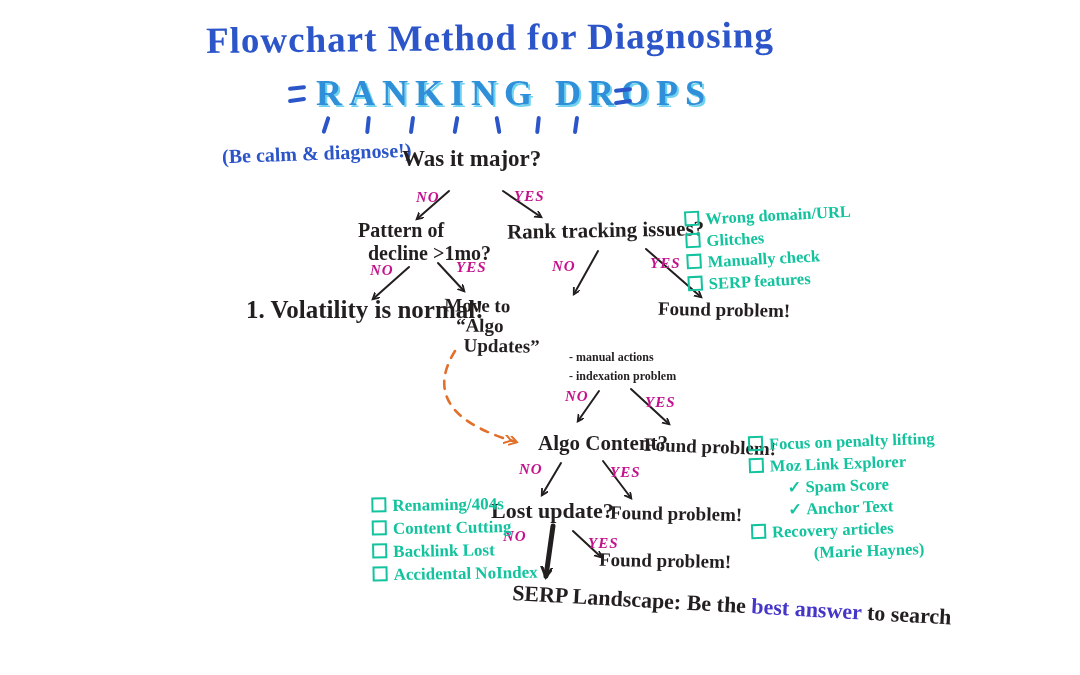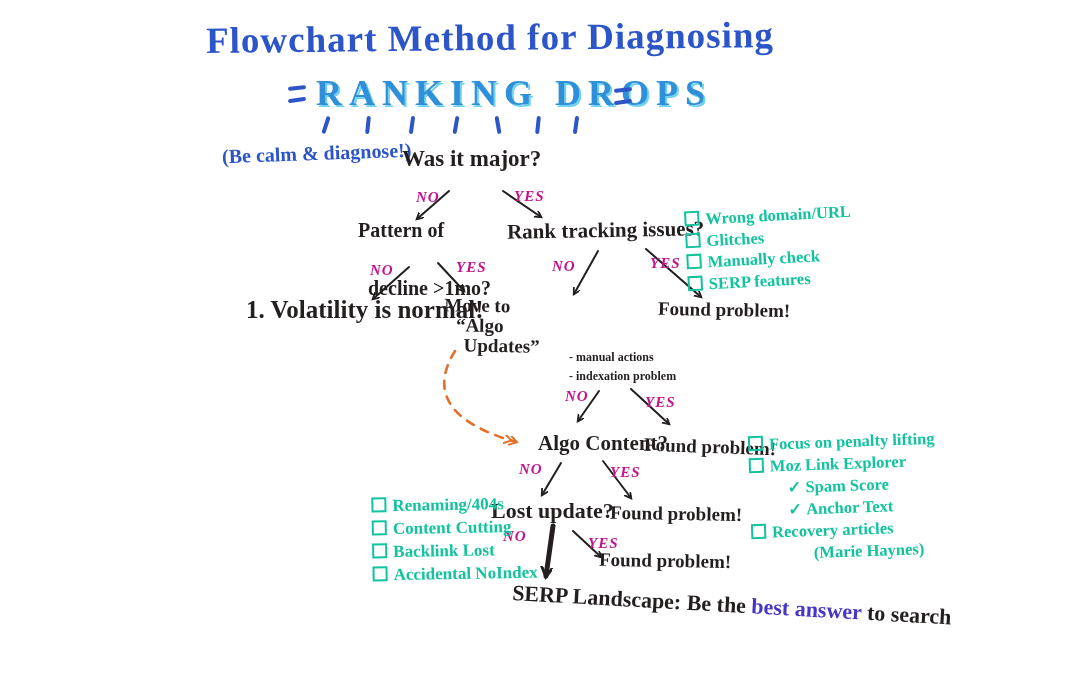--- a/index.html
+++ b/index.html
@@ -17,21 +17,21 @@
   .dash2 i{position:absolute;left:0;width:18px;height:4px;background:#2b55c8;border-radius:2px;display:block;}
   .dash2 i:nth-child(1){top:2px;transform:rotate(-6deg);}
   .dash2 i:nth-child(2){top:14px;transform:rotate(-8deg);}
   .hashes{left:318px;top:116px;width:270px;height:22px;}
   .hashes i{position:absolute;top:0;width:4px;height:18px;background:#2b55c8;border-radius:2px;display:block;}
   
   .note{left:222px;top:142px;font-size:20px;color:#2b55c8;font-weight:bold;transform:rotate(-2deg);}
   .q{font-weight:bold;color:#241f1f;}
   .q-major{left:402px;top:146px;font-size:23px;}
   .q-pattern{left:358px;top:219px;font-size:20px;line-height:23px;}
-  .q-pattern .l2{margin-left:10px;margin-top:35px;}
+  .q-pattern .l2{margin-left:10px;}
   .q-rank{left:507px;top:218px;font-size:21px;transform:rotate(-1deg);}
   .steps{left:246px;top:296px;font-size:25px;line-height:28px;font-weight:bold;}
   .moveto{left:444px;top:296px;font-size:19px;line-height:20px;font-weight:bold;transform:rotate(1deg);}
   .moveto .l2{margin-left:12px;}
   .moveto .l3{margin-left:20px;}
   .q-gsc{left:532px;top:299px;font-size:21px;line-height:25px;}
   .q-gsc .l2{margin-left:28px;}
   .gsc-sub{left:569px;top:348px;font-size:12px;line-height:19px;font-weight:bold;}
   .found{font-size:19px;font-weight:bold;}
   .found1{left:658px;top:299px;transform:rotate(1deg);}

